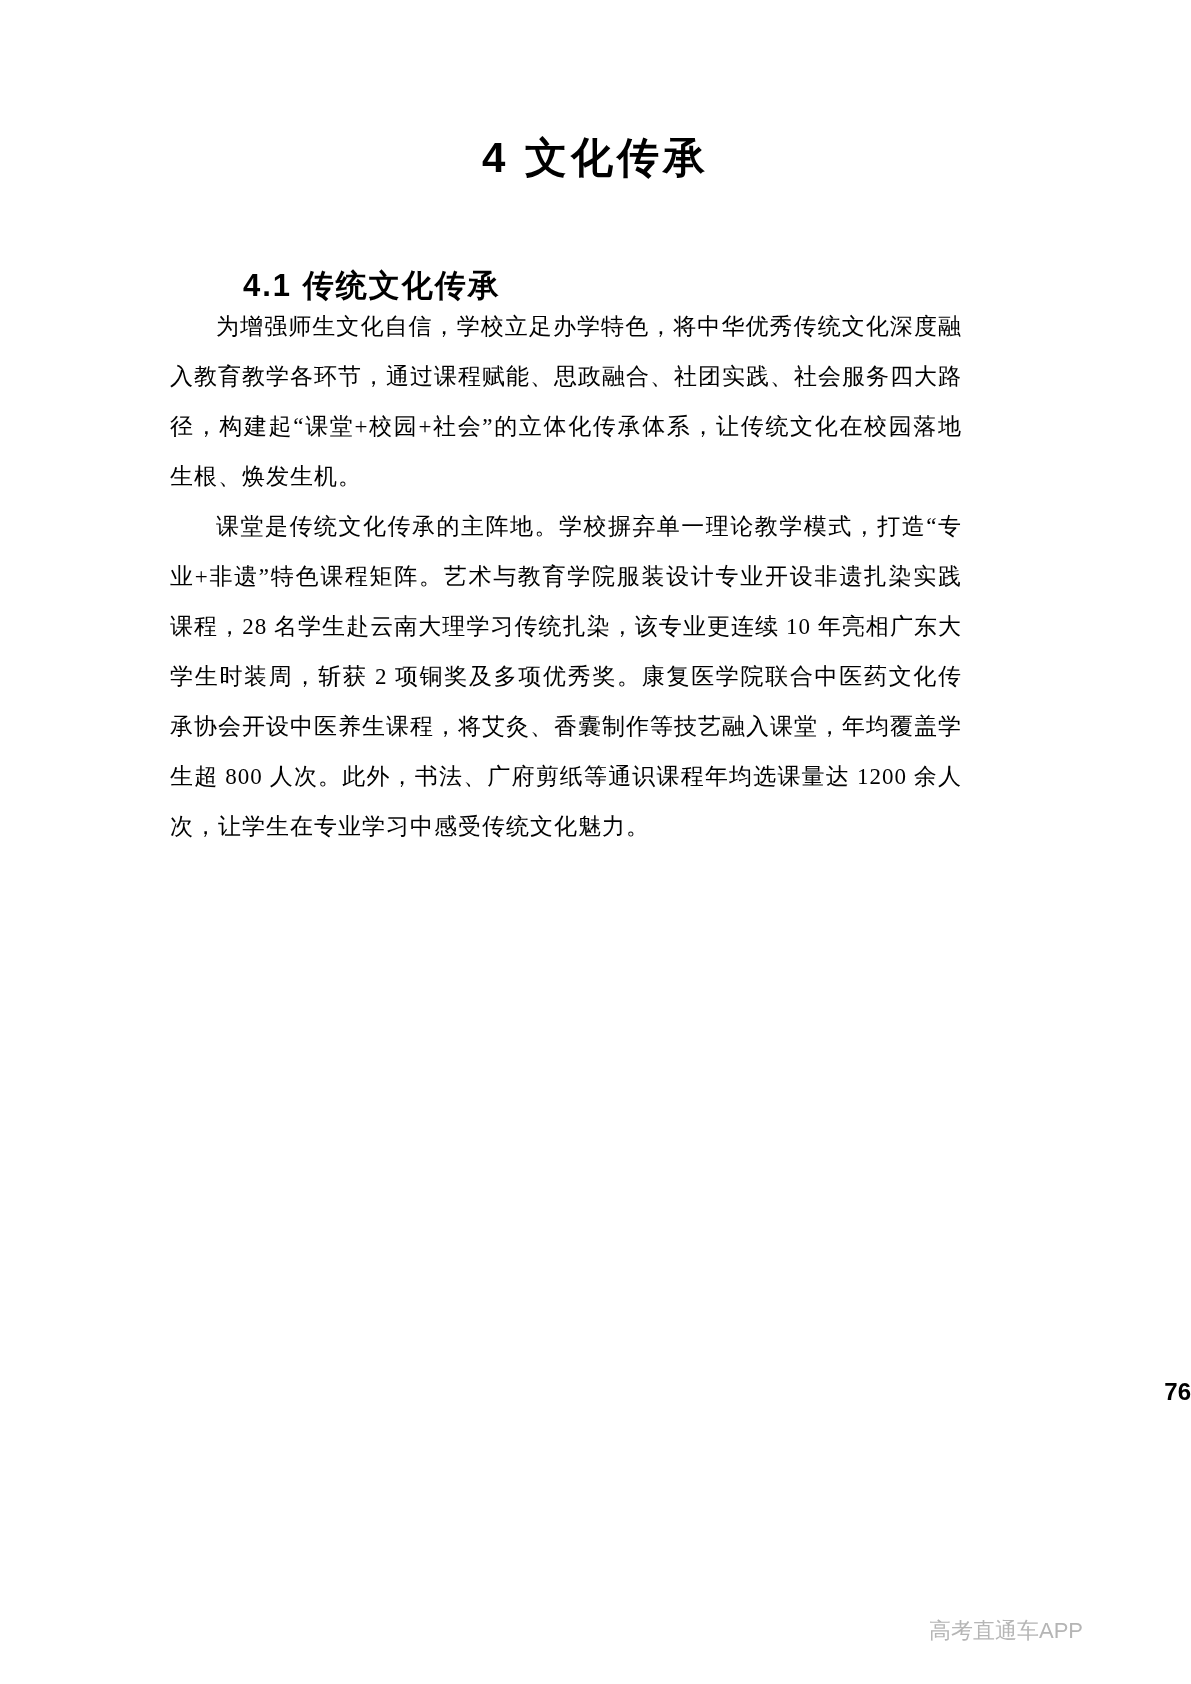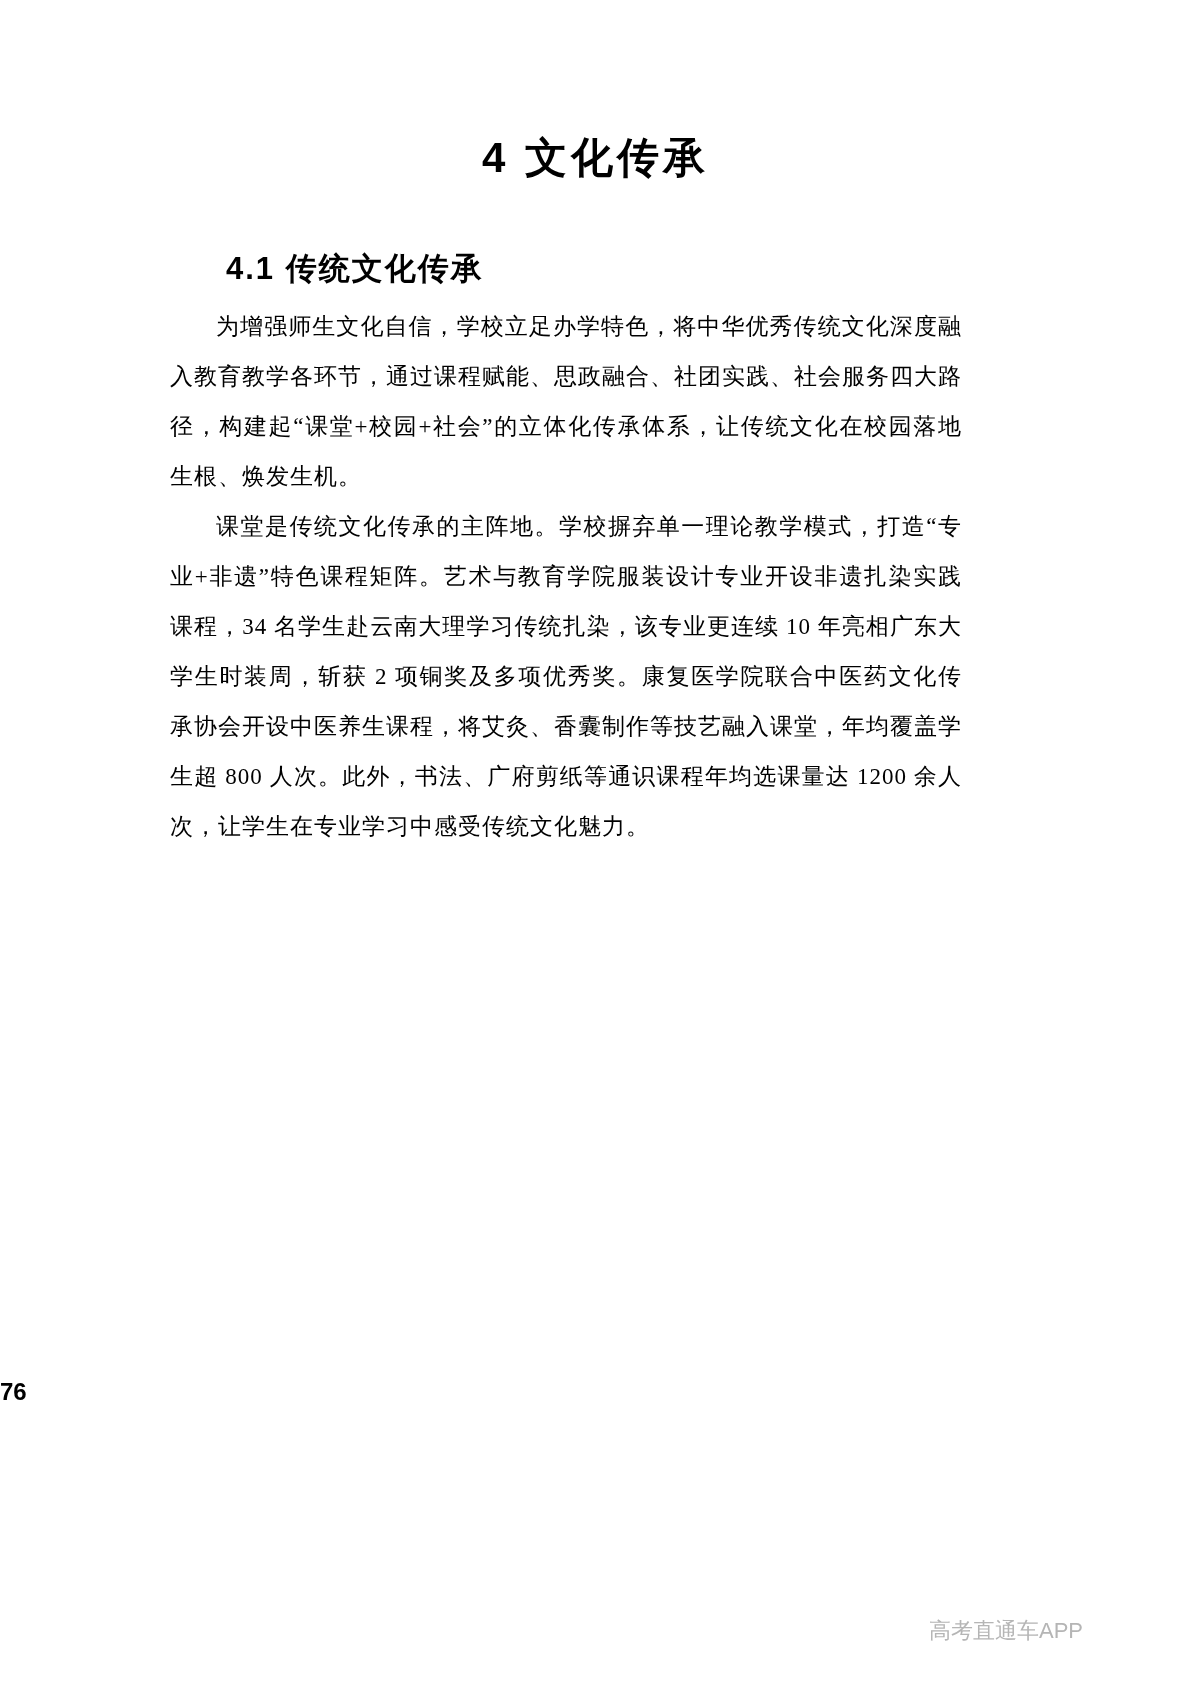--- a/index.html
+++ b/index.html
@@ -27,21 +27,21 @@
     left: 0;
     width: 100%;
     text-align: center;
     font-family: "Liberation Sans", "DejaVu Sans", sans-serif;
     font-weight: 900;
     font-size: 42px;
     letter-spacing: 4px;
     color: #000000;
   }
   .section-heading {
-    margin: 0;
+    margin: 17px;
     position: absolute;
     top: 248px;
     left: 226px;
     font-family: "Liberation Sans", "DejaVu Sans", sans-serif;
     font-weight: 800;
     font-size: 31px;
     letter-spacing: 2px;
     color: #000000;
   }
   .body-text {
@@ -58,21 +58,21 @@
   }
   .body-text p {
     margin: 0;
     text-indent: 2em;
   }
   .page-number {
     position: absolute;
     top: 1378px;
     left: 0;
     width: 100%;
-    text-align: left;
+    text-align: right;
     font-family: "Liberation Sans", "DejaVu Sans", sans-serif;
     font-weight: 700;
     font-size: 24px;
     color: #000000;
   }
   .watermark {
     position: absolute;
     top: 1616px;
     right: 108px;
     font-family: "Liberation Sans", "DejaVu Sans", sans-serif;
@@ -84,20 +84,20 @@
 <body>
 
 <div class="page">
 
   <h1 class="doc-title">4 文化传承</h1>
 
   <h2 class="section-heading">4.1 传统文化传承</h2>
 
   <div class="body-text">
     <p>为增强师生文化自信，学校立足办学特色，将中华优秀传统文化深度融入教育教学各环节，通过课程赋能、思政融合、社团实践、社会服务四大路径，构建起“课堂+校园+社会”的立体化传承体系，让传统文化在校园落地生根、焕发生机。</p>
-    <p>课堂是传统文化传承的主阵地。学校摒弃单一理论教学模式，打造“专业+非遗”特色课程矩阵。艺术与教育学院服装设计专业开设非遗扎染实践课程，34 名学生赴云南大理学习传统扎染，该专业更连续 10 年亮相广东大学生时装周，斩获 2 项铜奖及多项优秀奖。康复医学院联合中医药文化传承协会开设中医养生课程，将艾灸、香囊制作等技艺融入课堂，年均覆盖学生超 800 人次。此外，书法、广府剪纸等通识课程年均选课量达 1200 余人次，让学生在专业学习中感受传统文化魅力。</p>
+    <p>课堂是传统文化传承的主阵地。学校摒弃单一理论教学模式，打造“专业+非遗”特色课程矩阵。艺术与教育学院服装设计专业开设非遗扎染实践课程，28 名学生赴云南大理学习传统扎染，该专业更连续 10 年亮相广东大学生时装周，斩获 2 项铜奖及多项优秀奖。康复医学院联合中医药文化传承协会开设中医养生课程，将艾灸、香囊制作等技艺融入课堂，年均覆盖学生超 800 人次。此外，书法、广府剪纸等通识课程年均选课量达 1200 余人次，让学生在专业学习中感受传统文化魅力。</p>
   </div>
 
   <div class="page-number">76</div>
 
   <div class="watermark">高考直通车APP</div>
 
 </div>
 
 </body></html>

